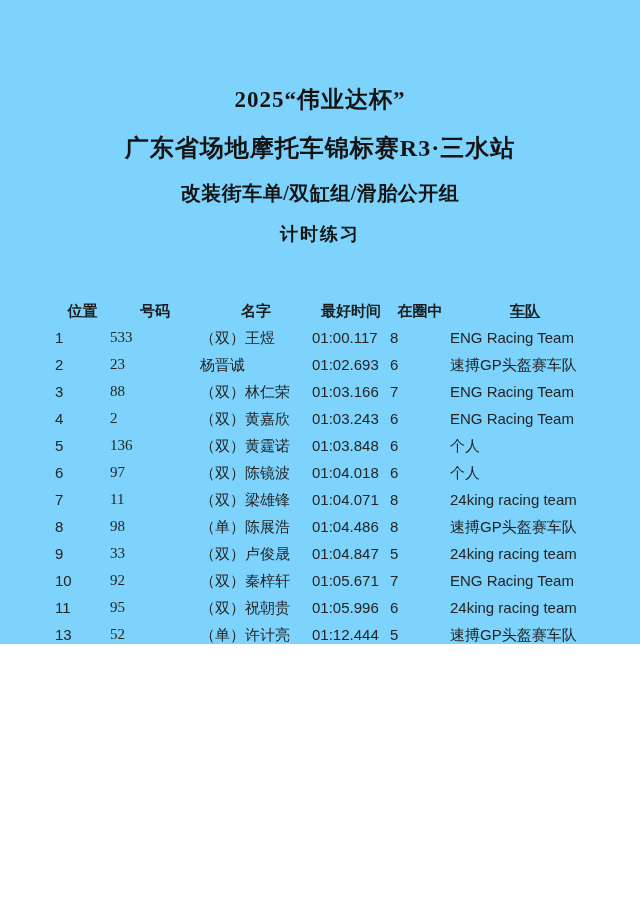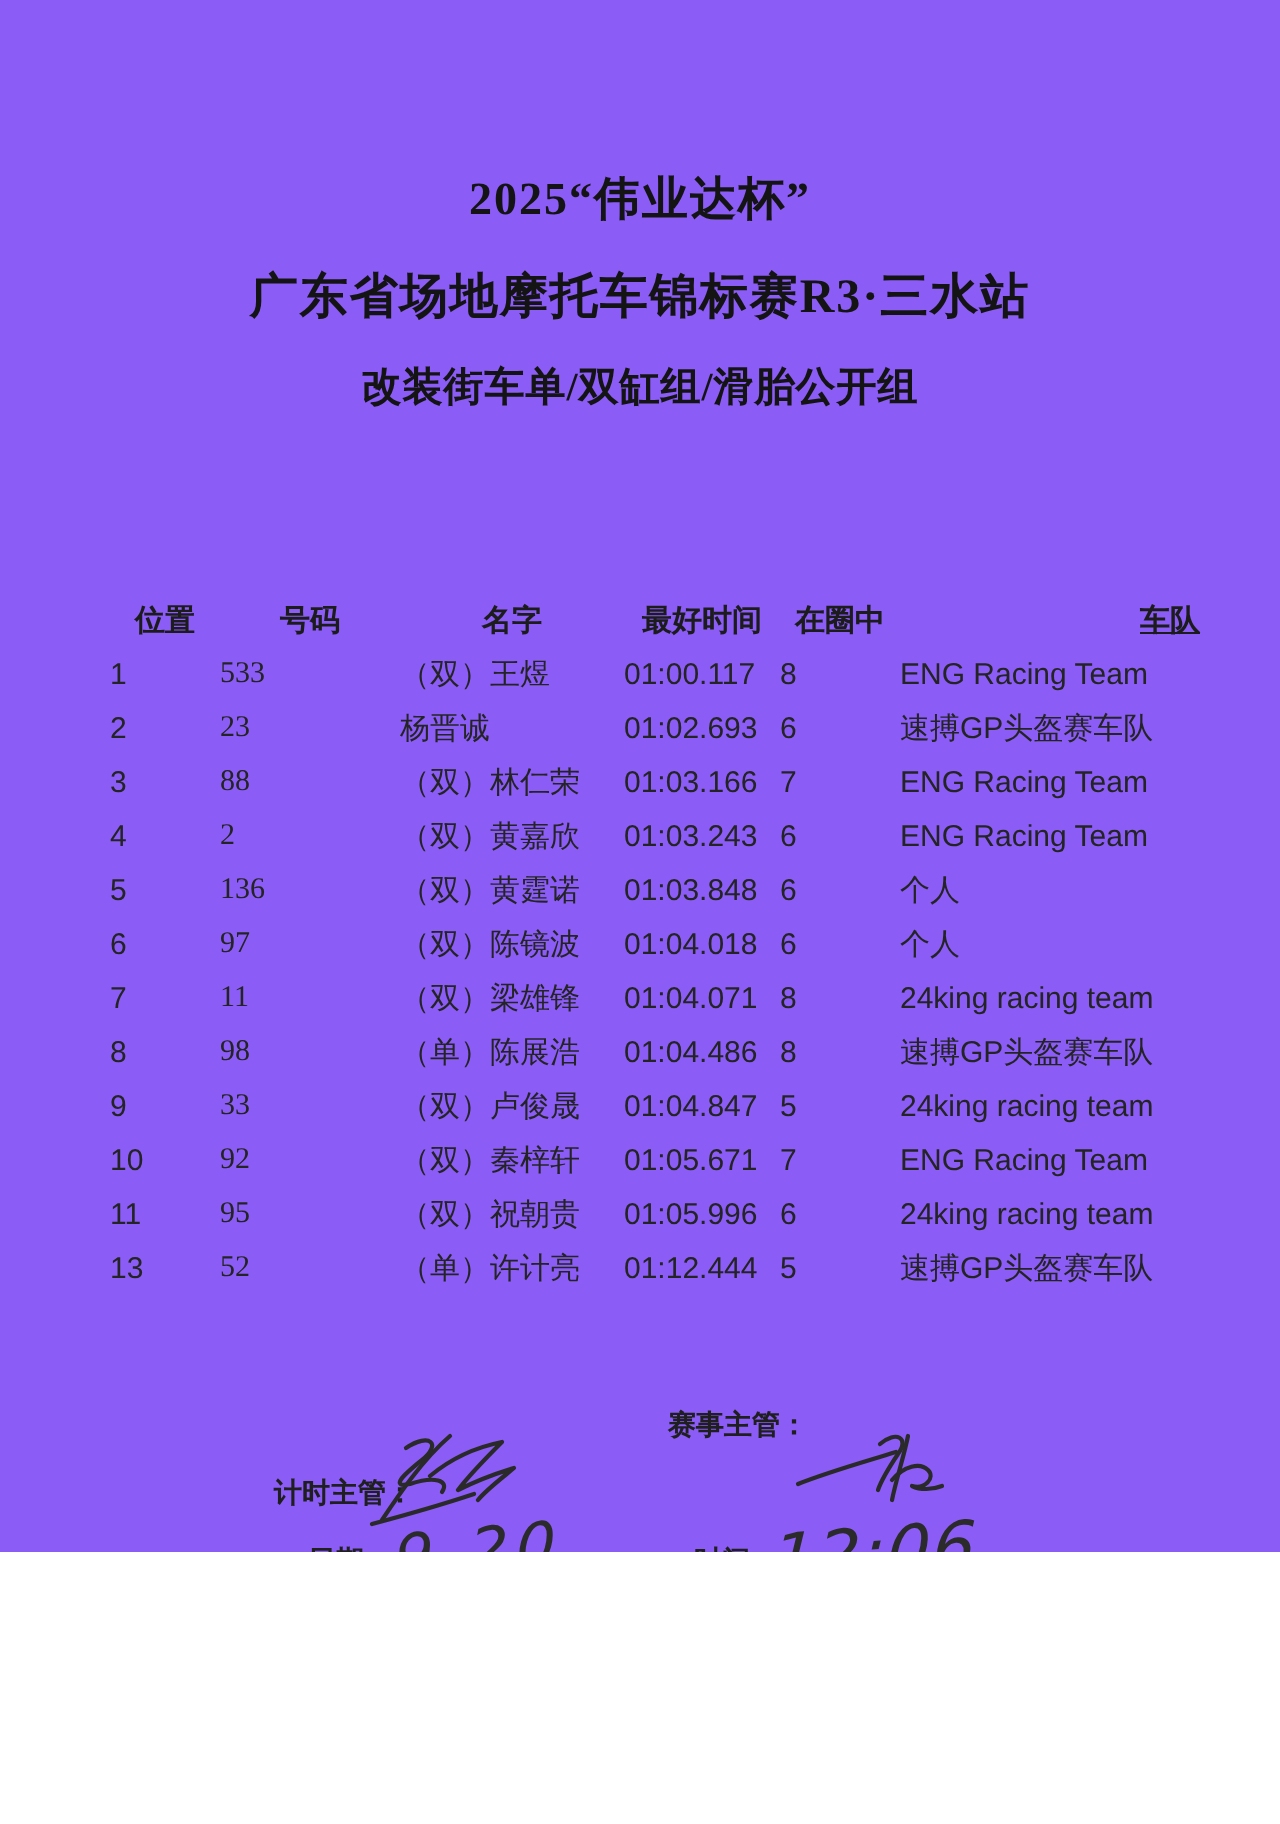--- a/index.html
+++ b/index.html
@@ -3,22 +3,22 @@
 <meta charset="utf-8">
 <style>
   html, body {
     margin: 0;
     padding: 0;
     background: #ffffff;
   }
   .sheet {
     position: relative;
     width: 640px;
-    height: 776px;
-    background: #8b5cf6;
+    height: 644px;
+    background: #7dd3fc;
     overflow: hidden;
     font-family: "Liberation Sans", sans-serif;
     color: #222222;
   }
   
   .title {
     position: absolute;
     left: 0;
     width: 640px;
     text-align: center;
@@ -55,21 +55,21 @@
   }
   table.results th { font-weight: bold; color: #1c1c1c; }
   col.c0 { width: 55px; }
   col.c1 { width: 90px; }
   col.c2 { width: 112px; }
   col.c3 { width: 78px; }
   col.c4 { width: 60px; }
   col.c5 { width: 150px; }
   th.c0, th.c1, th.c2 { text-align: center; }
   th.c3, th.c4 { text-align: center; padding-left: 5px; }
-  th.c5 { text-align: right; padding-left: 28px; text-decoration: underline; }
+  th.c5 { text-align: center; padding-left: 28px; text-decoration: underline; }
   td.c0 { text-align: left; padding-left: 3px; }
   td.c1 { text-align: left; padding-left: 2px; font-family: Liberation Serif, serif; }
   td.c2, td.c3, td.c4, td.c5 { text-align: left; padding-left: 5px; }
 
   
   .f-label {
     position: absolute;
     font-size: 14px;
     font-weight: bold;
     color: #1f1f1f;
@@ -123,20 +123,21 @@
   }
 </style>
 </head>
 <body>
 
 <div class="sheet">
 
   <div class="title title-1">2025“伟业达杯”</div>
   <div class="title title-2">广东省场地摩托车锦标赛R3·三水站</div>
   <div class="title title-3">改装街车单/双缸组/滑胎公开组</div>
+  <div class="title title-4">计时练习</div>
 
   <table class="results">
     <colgroup>
       <col class="c0">
         <col class="c1">
         <col class="c2">
         <col class="c3">
         <col class="c4">
         <col class="c5">
     </colgroup>

